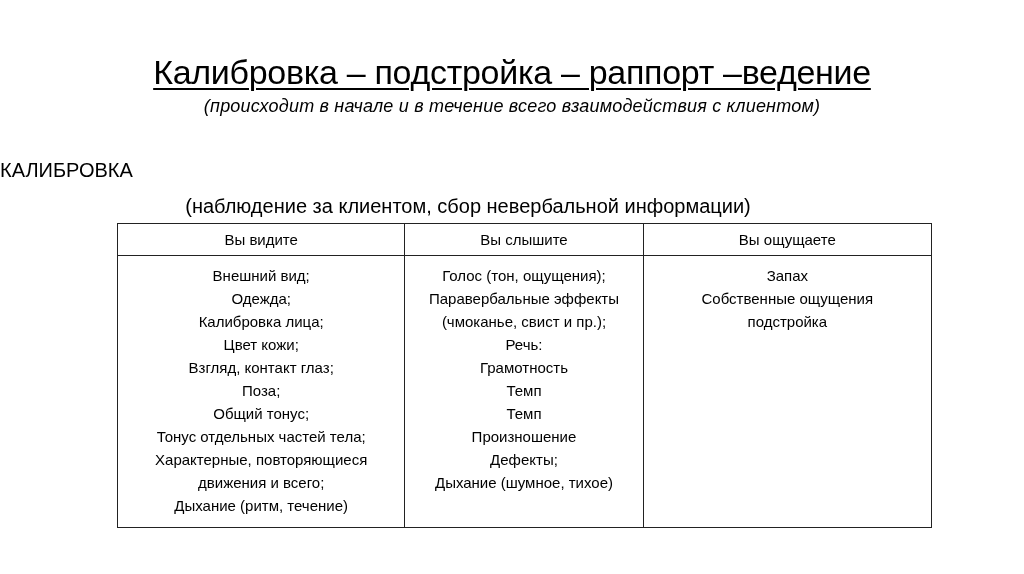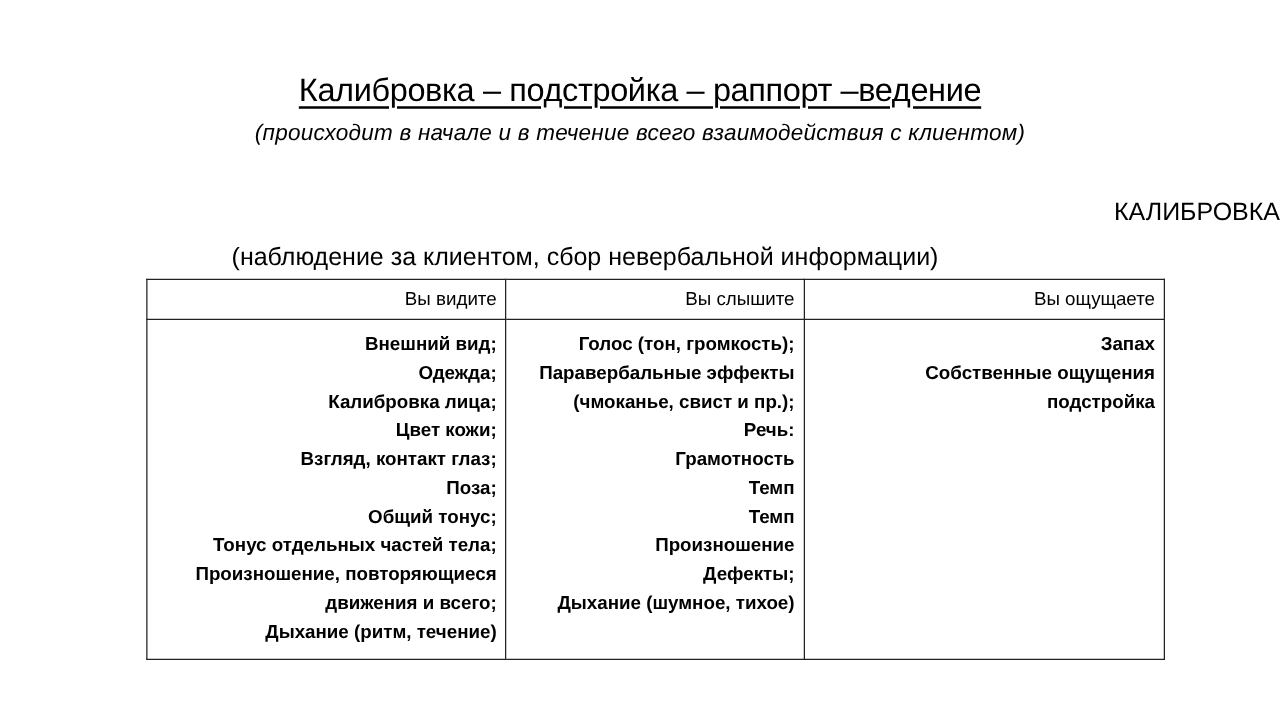--- a/index.html
+++ b/index.html
@@ -1,28 +1,28 @@
 <!DOCTYPE html>
 <html><head>
   <meta charset="utf-8">
   <style>
     html, body { margin: 0; padding: 0; background: #ffffff; }
     body { width: 1024px; height: 574px; position: relative; overflow: hidden; color: #000; font-family: "Liberation Sans", "DejaVu Sans", sans-serif; }
-    .title { position: absolute; left: 0; width: 1024px; top: 52px; text-align: center; font-size: 26px; line-height: 40px; text-decoration: underline; text-decoration-thickness: 2px; text-underline-offset: 4px; letter-spacing: -0.3px; }
+    .title { position: absolute; left: 0; width: 1024px; top: 52px; text-align: center; font-size: 34px; line-height: 40px; text-decoration: underline; text-decoration-thickness: 2px; text-underline-offset: 4px; letter-spacing: -0.3px; }
     .subtitle { position: absolute; left: 0; width: 1024px; top: 92px; text-align: center; font-size: 18px; line-height: 28px; font-style: italic; letter-spacing: 0.2px; }
-    .section-title { position: absolute; left: 0; width: 1024px; top: 156px; text-align: right; font-size: 20px; line-height: 28px; }
+    .section-title { position: absolute; left: 0; width: 1024px; top: 156px; text-align: left; font-size: 20px; line-height: 28px; }
     .section-sub { position: absolute; left: 0; width: 936px; top: 192px; text-align: center; font-size: 20px; line-height: 28px; }
     table.calib { position: absolute; left: 117px; top: 223px; width: 815px; border-collapse: collapse; font-size: 15px; line-height: 23px; }
-    table.calib th, table.calib td { border: 1.5px solid #222; text-align: right; vertical-align: top; padding: 3px 7px; font-weight: normal; }
+    table.calib th, table.calib td { border: 1.5px solid #222; text-align: center; vertical-align: top; padding: 3px 7px; font-weight: normal; }
     table.calib th { height: 24px; padding-top: 4px; }
     table.calib td { height: 260px; padding-top: 8px; }
     .col1 { width: 272px; }
     .col2 { width: 223px; }
     .col3 { width: 273px; }
-    .line { display: block; white-space: nowrap; font-weight: bold; }
+    .line { display: block; white-space: nowrap; }
   </style>
 </head>
 <body>
 
 <div class="title">Калибровка – подстройка – раппорт –ведение</div>
 <div class="subtitle">(происходит в начале и в течение всего взаимодействия с клиентом)</div>
 <div class="section-title">КАЛИБРОВКА</div>
 <div class="section-sub">(наблюдение за клиентом, сбор невербальной информации)</div>
 
 <table class="calib">
@@ -37,26 +37,26 @@
     <tr>
       <td class="col1">
         <span class="line">Внешний вид;</span>
         <span class="line">Одежда;</span>
         <span class="line">Калибровка лица;</span>
         <span class="line">Цвет кожи;</span>
         <span class="line">Взгляд, контакт глаз;</span>
         <span class="line">Поза;</span>
         <span class="line">Общий тонус;</span>
         <span class="line">Тонус отдельных частей тела;</span>
-        <span class="line">Произношение, повторяющиеся</span>
+        <span class="line">Характерные, повторяющиеся</span>
         <span class="line">движения и всего;</span>
         <span class="line">Дыхание (ритм, течение)</span>
       </td>
       <td class="col2">
-        <span class="line">Голос (тон, громкость);</span>
+        <span class="line">Голос (тон, ощущения);</span>
         <span class="line">Паравербальные эффекты</span>
         <span class="line">(чмоканье, свист и пр.);</span>
         <span class="line">Речь:</span>
         <span class="line">Грамотность</span>
         <span class="line">Темп</span>
         <span class="line">Темп</span>
         <span class="line">Произношение</span>
         <span class="line">Дефекты;</span>
         <span class="line">Дыхание (шумное, тихое)</span>
       </td>

